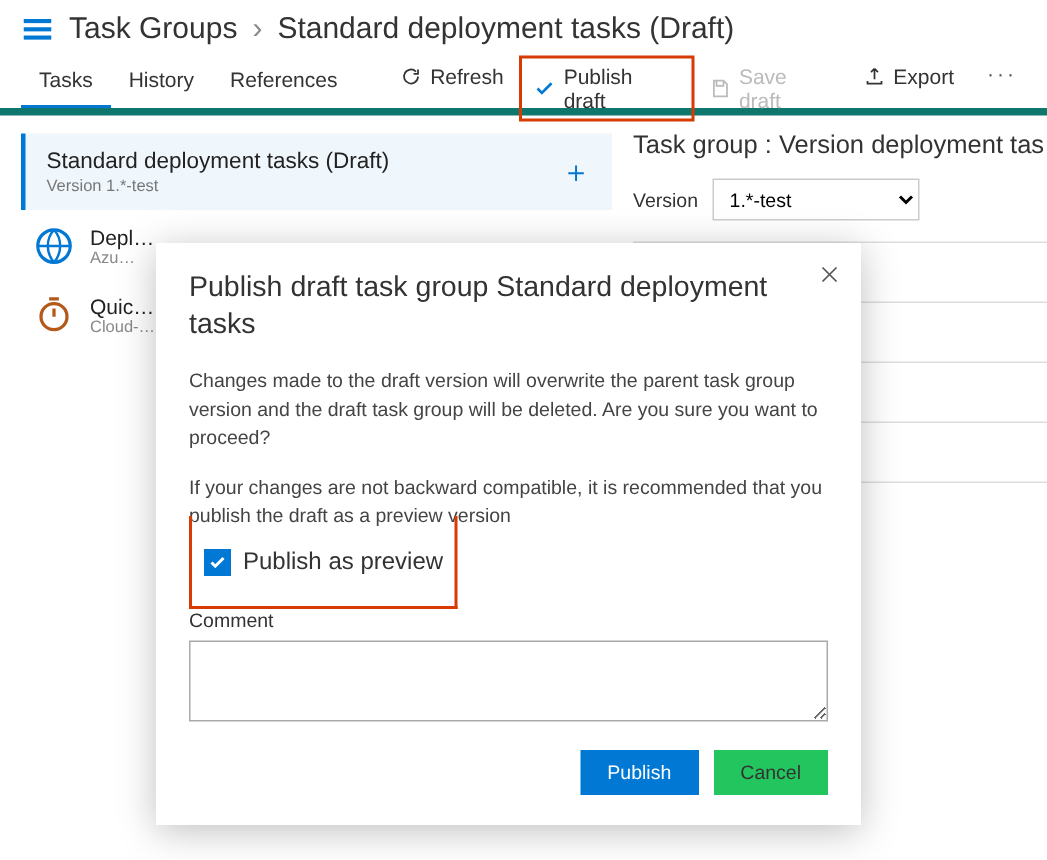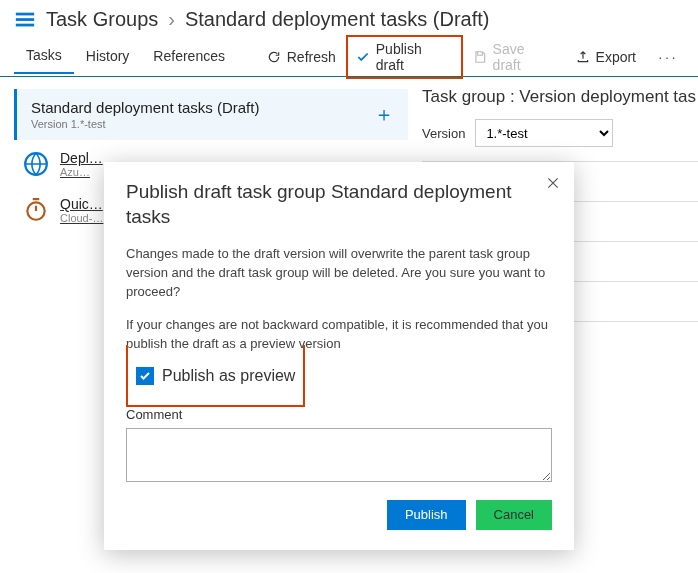--- a/index.html
+++ b/index.html
@@ -2,39 +2,39 @@
 <html><head>
   <meta charset="utf-8">
   <style>
     * { margin: 0; padding: 0; box-sizing: border-box; font-family: "Segoe UI", Arial, sans-serif; }
     body { background: #fff; width: 698px; height: 573px; overflow: hidden; position: relative; color: #333; }
     
     .breadcrumb { display: flex; align-items: center; padding: 8px 14px 6px; font-size: 20px; color: #333; }
     .breadcrumb .icon-slot { margin-right: 10px; color: #0078d4; }
     .breadcrumb .sep { margin: 0 10px; color: #888; }
     
-    .toolbar { display: flex; align-items: center; border-bottom: 1px solid #0f766e; padding: 0 14px; height: 40px; font-size: 14px; }
+    .toolbar { display: flex; align-items: flex-start; border-bottom: 5px solid #0f766e; padding: 0 14px; height: 40px; font-size: 14px; }
     .toolbar .tab { padding: 8px 12px 9px; cursor: pointer; color: #333; }
     .toolbar .tab.active { border-bottom: 2px solid #0078d4; font-weight: 400; }
     .toolbar .spacer-sm { width: 20px; }
     .toolbar .tool-btn { display: flex; align-items: center; gap: 6px; padding: 6px 10px; cursor: pointer; color: #333; }
     .toolbar .tool-btn.disabled { color: #bbb; }
     .toolbar .highlight-red { border: 2px solid #d83b01; padding: 4px 8px; }
     .toolbar .more { margin-left: 6px; color: #555; letter-spacing: 2px; padding: 4px 6px; }
     
     .body-row { display: flex; }
     .left-col { width: 408px; padding: 12px 0 0 14px; }
     .right-col { flex: 1; padding: 10px 0 0 14px; }
     
     .tg-header { background: #eff6fc; display: flex; align-items: center; justify-content: space-between; padding: 10px 14px; border-left: 3px solid #0078d4; }
     .tg-header .title { font-size: 15px; color: #222; }
     .tg-header .ver { font-size: 11px; color: #777; margin-top: 2px; }
     .tg-header .plus { color: #0078d4; font-size: 20px; }
     
-    .task-item { display: flex; align-items: center; gap: 10px; padding: 10px 8px 8px 8px; text-decoration: underline; }
+    .task-item { display: flex; align-items: center; gap: 10px; padding: 10px 8px 8px 8px; }
     .task-icon { width: 28px; height: 28px; display: flex; align-items: center; justify-content: center; }
     .task-texts .t-title { font-size: 14px; color: #222; }
     .task-texts .t-sub { font-size: 11px; color: #888; }
     
     .right-title { font-size: 17px; color: #333; margin-bottom: 12px; white-space: nowrap; }
     .right-field-row { display: flex; align-items: center; gap: 10px; font-size: 13px; margin-bottom: 14px; }
     .right-field-row select { border: 1px solid #ccc; height: 28px; width: 138px; padding: 0 6px; font-size: 13px; background: #fff; }
     .grid-line { border-top: 1px solid #ddd; height: 40px; display: flex; align-items: center; font-size: 13px; color: #333; padding-left: 8px; white-space: nowrap; }
     
     .overlay { position: absolute; top: 0; left: 0; width: 100%; height: 100%; }

